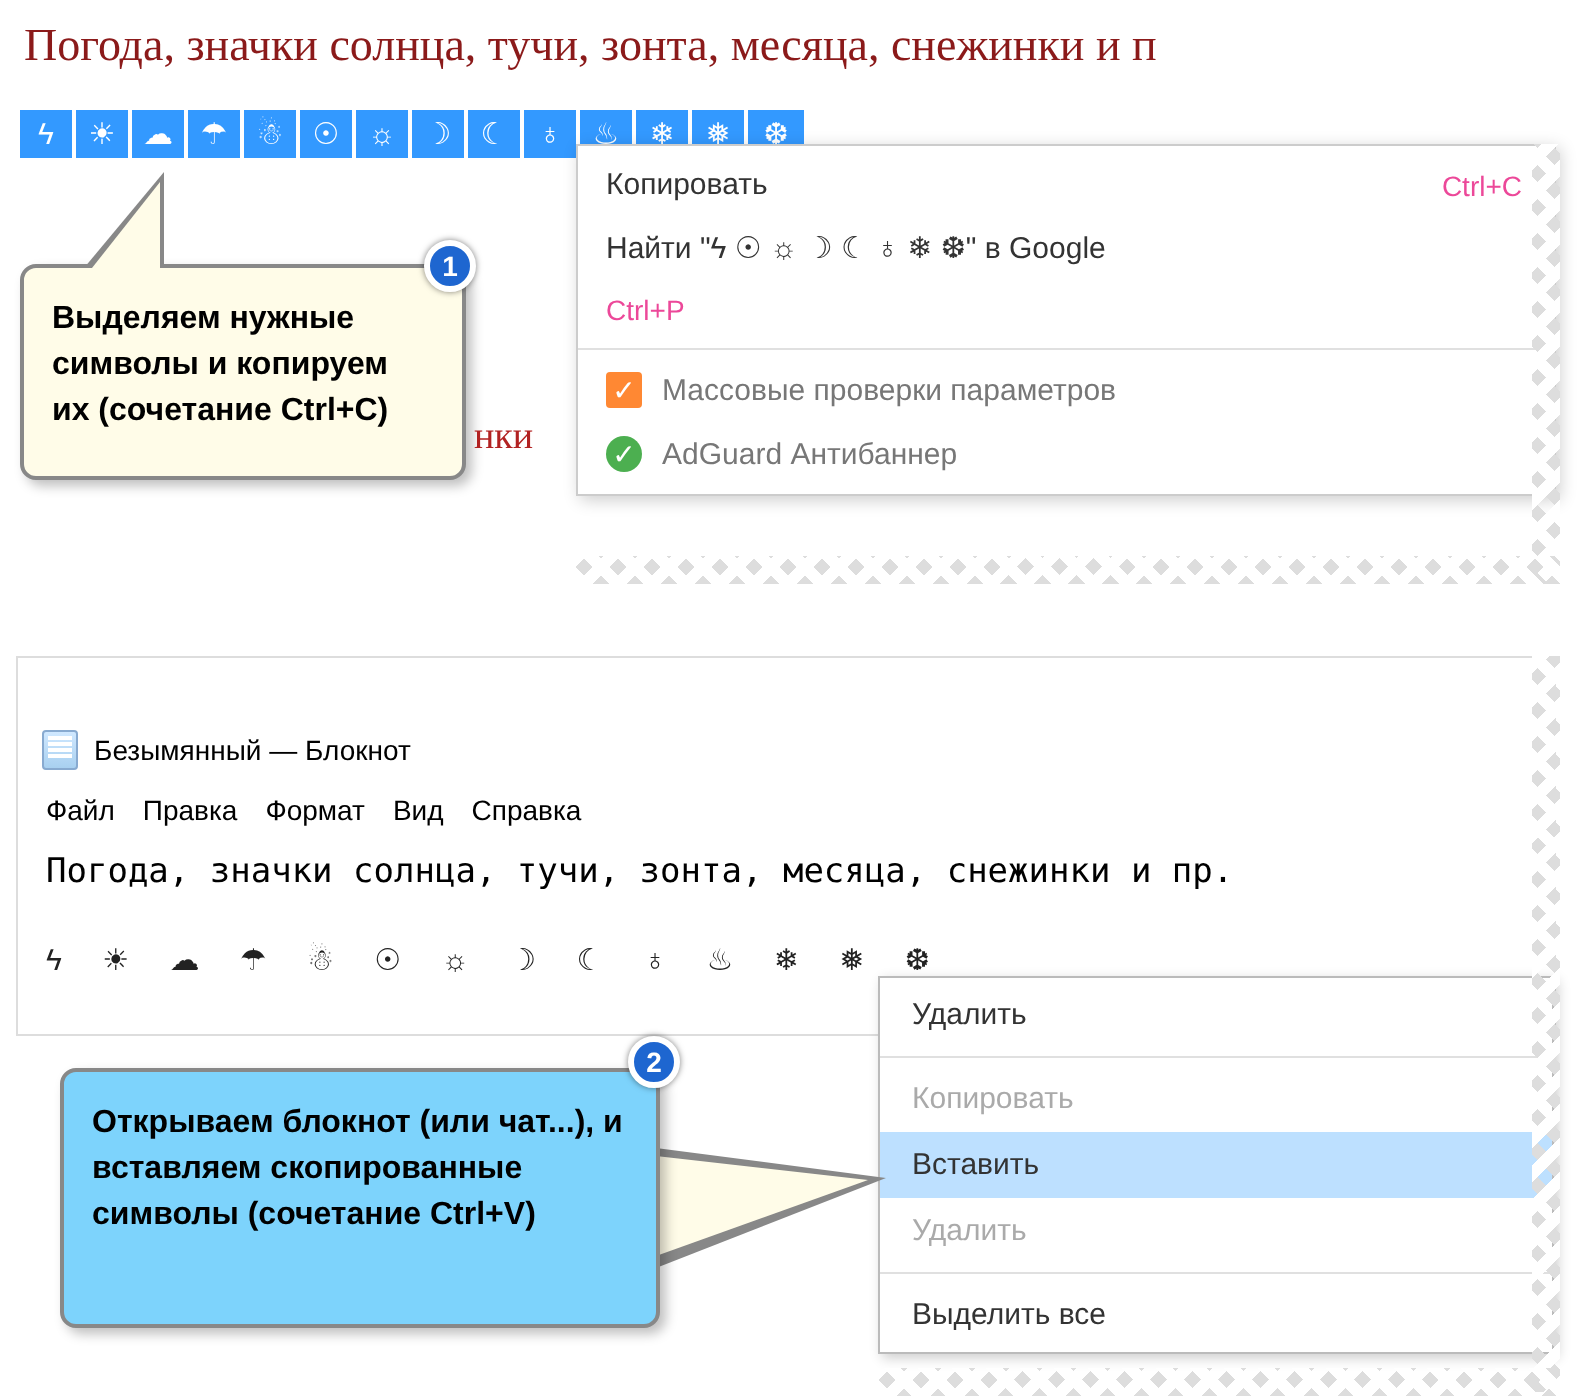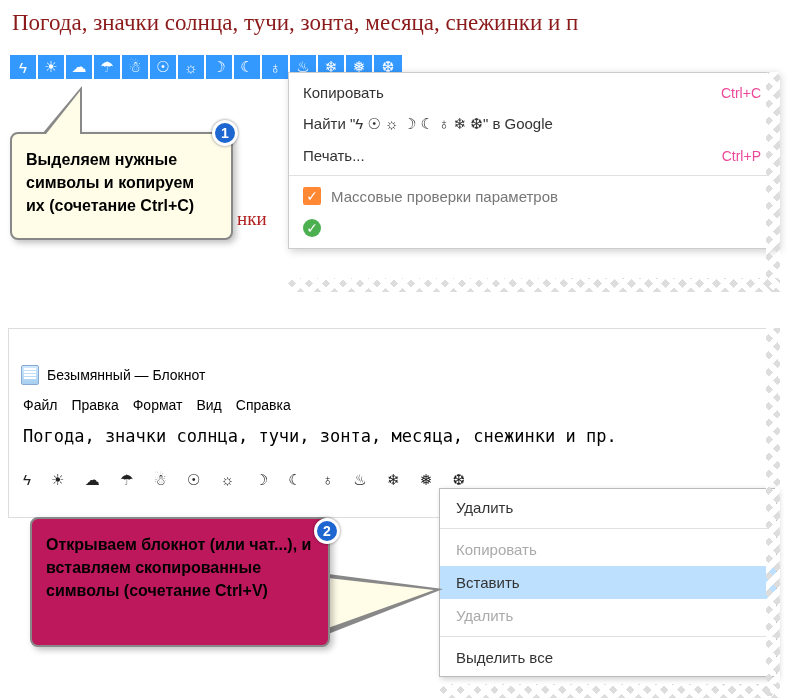--- a/index.html
+++ b/index.html
@@ -199,25 +199,25 @@
     }
     .ctx-menu-2 .ctx-item {
       padding: 8px 16px;
     }
     .ctx-menu-2 .disabled { color: #aaa; }
     .ctx-menu-2 .selected { background: #bde0ff; }
     
     
     .callout-2 {
       position: absolute;
-      top: 517px;
+      top: 534px;
       left: 30px;
       width: 300px;
       height: 130px;
-      background: #be185d;
+      background: #7dd3fc;
       border: 2px solid #888;
       border-radius: 8px;
       padding: 14px;
       font-size: 16px;
       font-weight: bold;
       line-height: 1.45;
       box-shadow: 3px 3px 6px rgba(0,0,0,0.25);
     }
     .badge-2 { top: 518px; left: 314px; }
     
@@ -297,30 +297,30 @@
 
 <div class="ctx-menu-1">
   <div class="ctx-item">
     <span class="label">Копировать</span>
     <span class="shortcut">Ctrl+C</span>
   </div>
   <div class="ctx-item">
     <span class="label">Найти "ϟ    ☉ ☼ ☽ ☾ ♁  ❄ ❆" в Google</span>
   </div>
   <div class="ctx-item">
-    <span class="label">Печать...</span>
     <span class="shortcut">Ctrl+P</span>
   </div>
   <div class="ctx-sep"></div>
   <div class="ctx-item sub">
     <span class="ctx-icon-box ctx-icon-orange">✓</span>
     <span class="label">Массовые проверки параметров</span>
   </div>
   <div class="ctx-item sub">
     <span class="ctx-icon-box ctx-icon-green">✓</span>
+    <span class="label">AdGuard Антибаннер</span>
   </div>
 </div>
 
 <div class="callout-1">Выделяем нужные символы и копируем их (сочетание Ctrl+C)</div>
 <div class="badge badge-1">1</div>
 
 <div class="red-text">нки</div>
 
 <div class="torn-right torn-r1"></div>
 <div class="torn-bottom torn-b1"></div>

